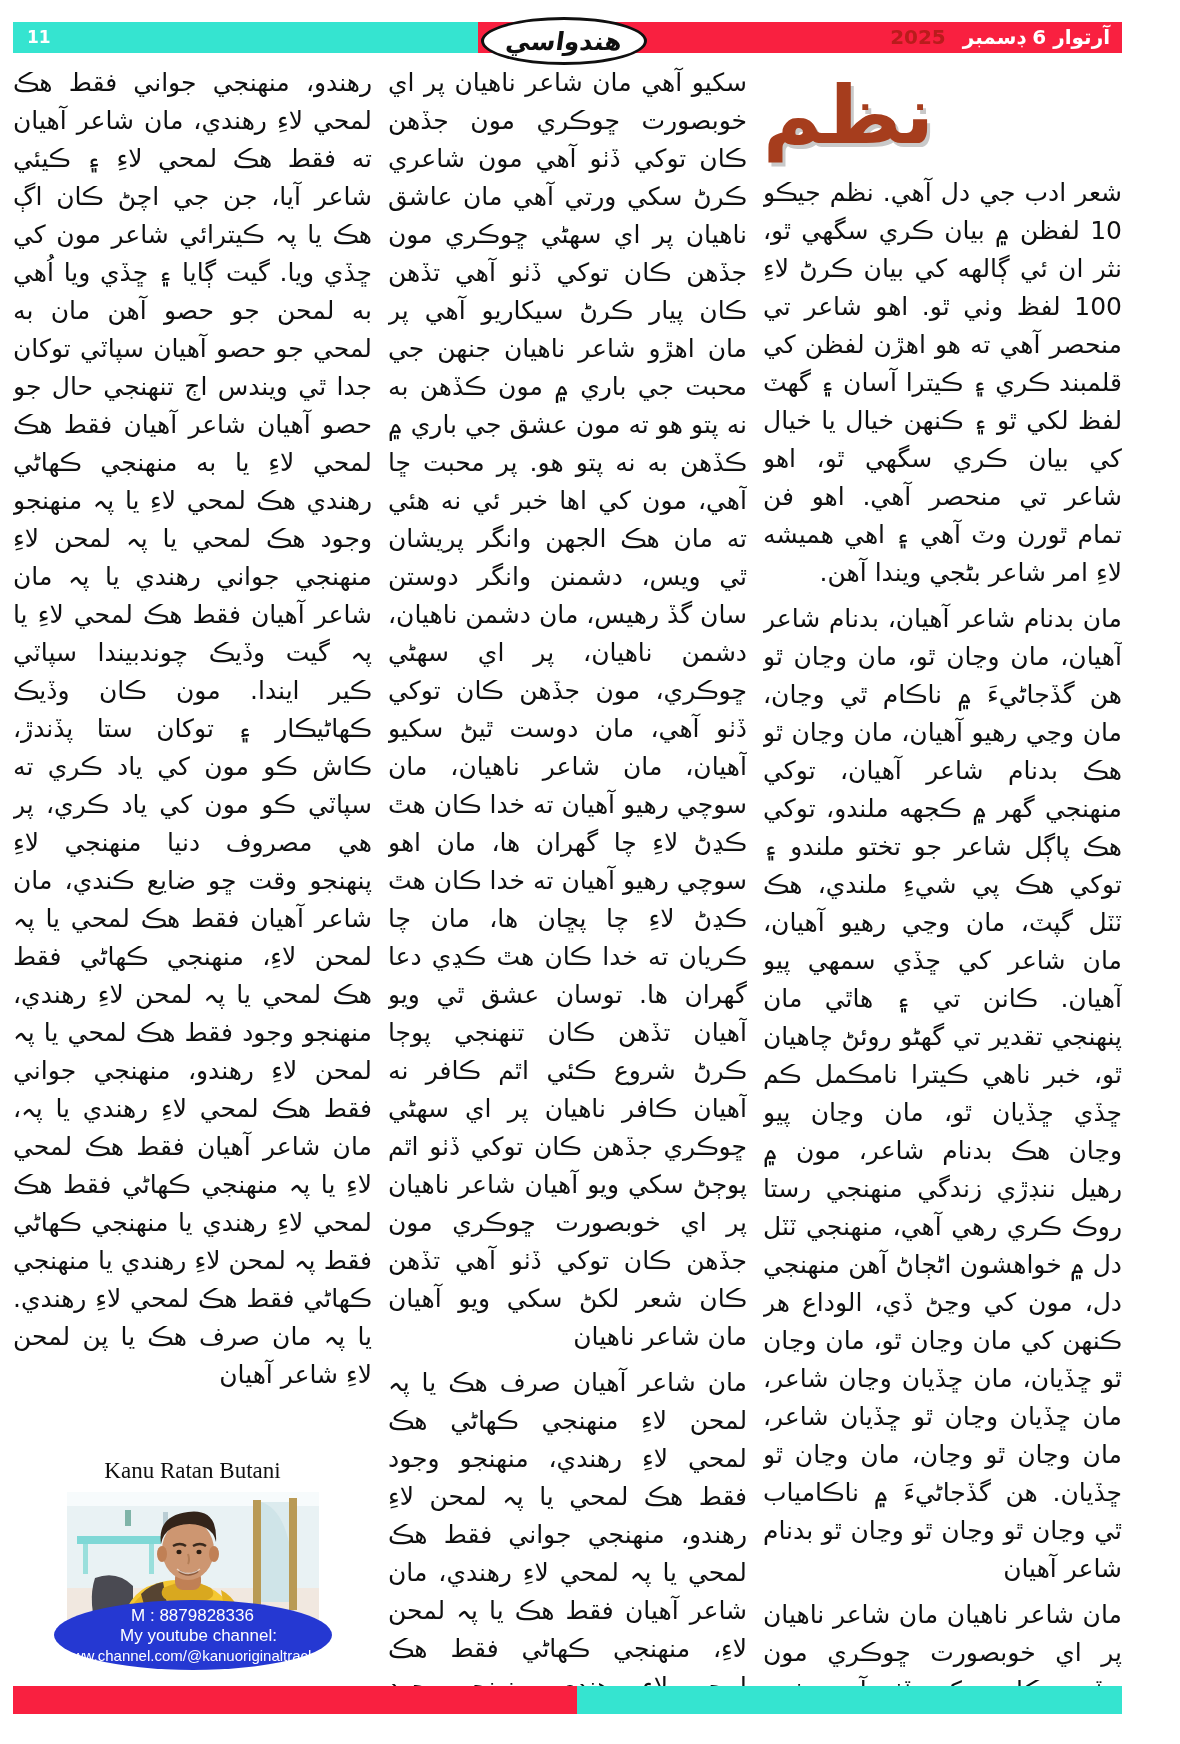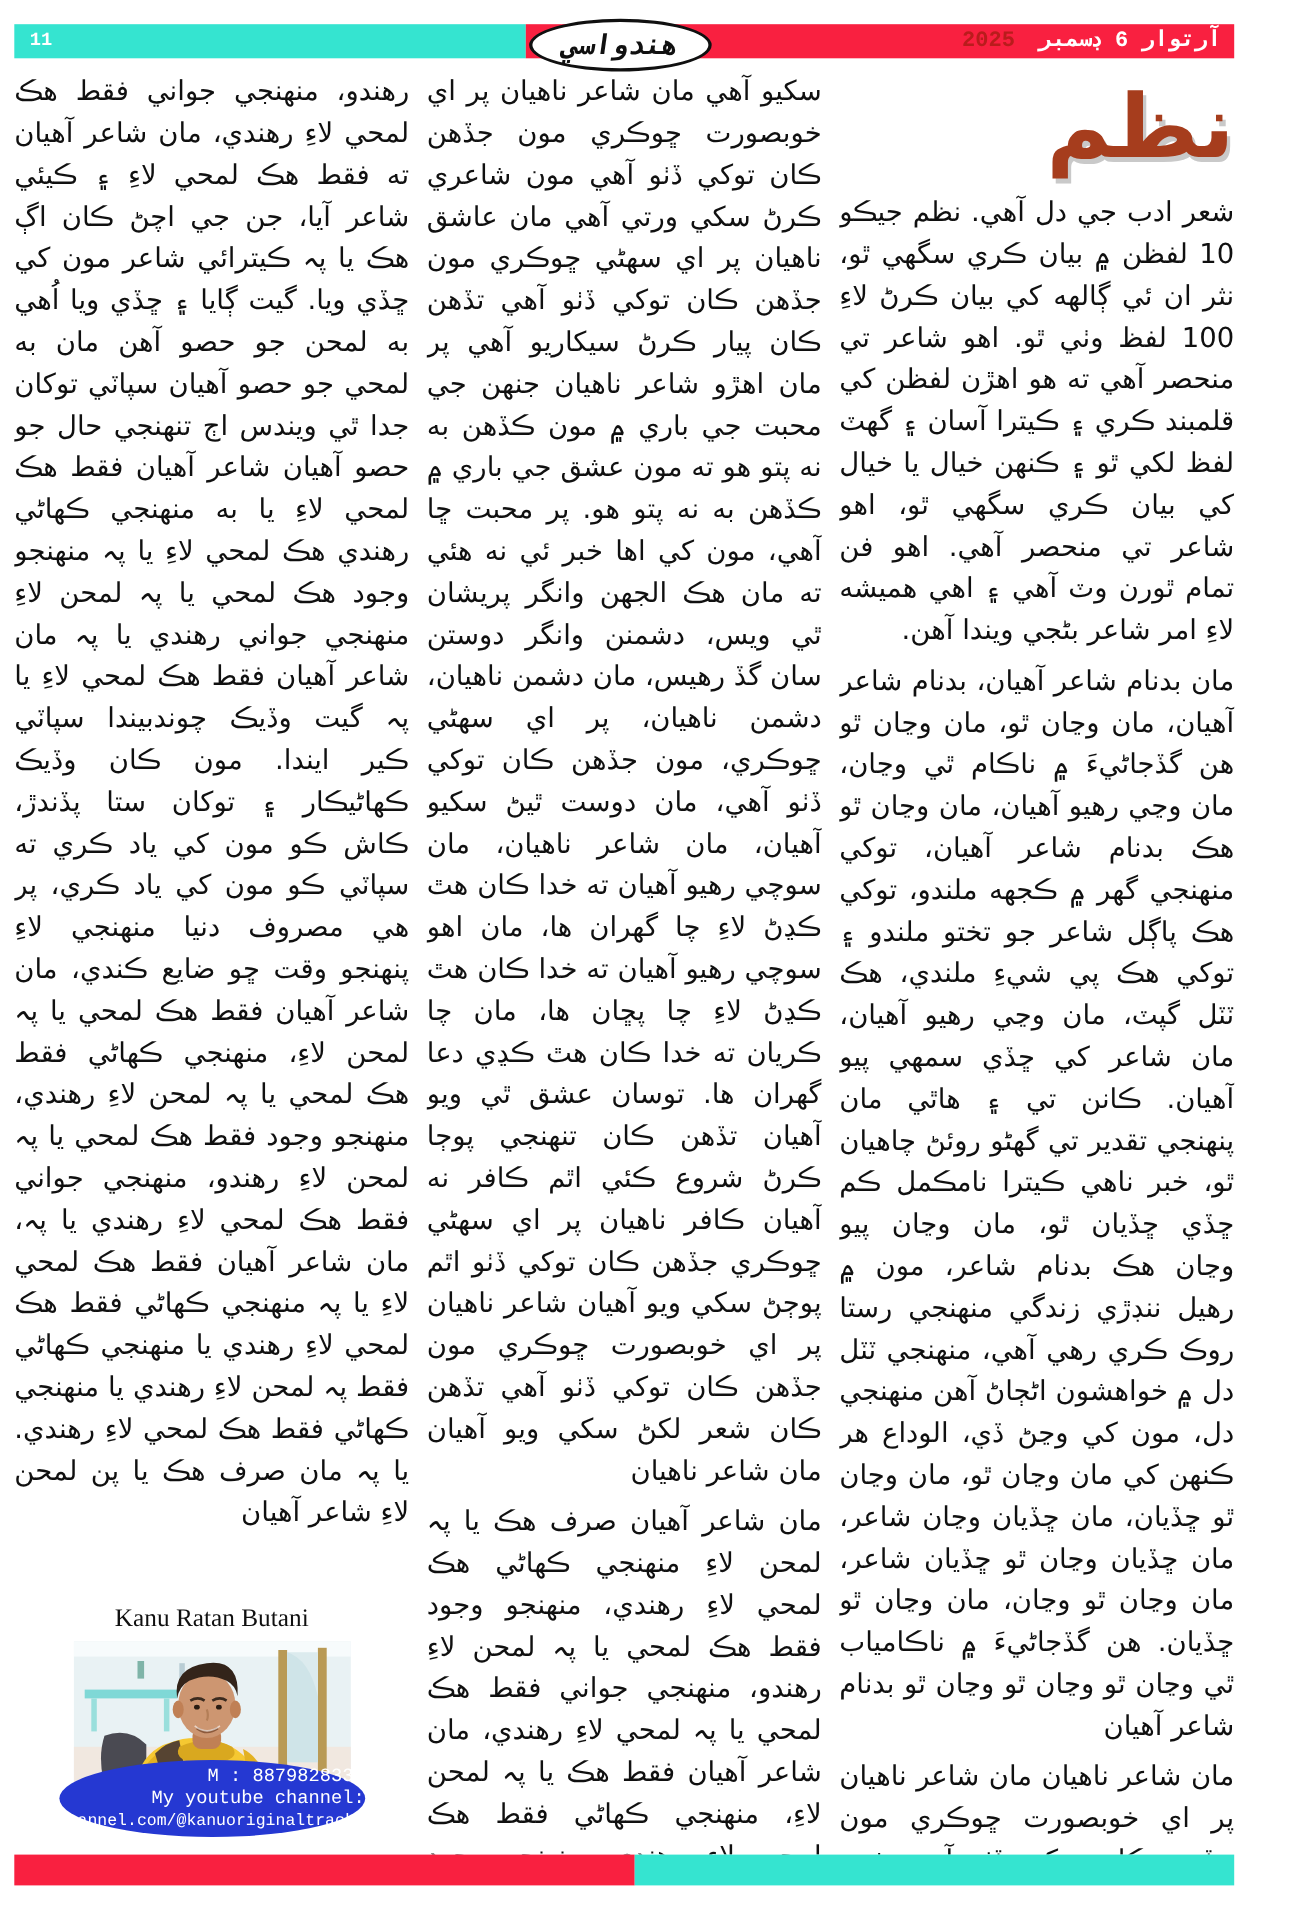--- a/index.html
+++ b/index.html
@@ -1,21 +1,21 @@
 <!DOCTYPE html>
 <html lang="sd"><head>
 <meta charset="utf-8">
 <style>
   html,body{margin:0;padding:0;background:#ffffff;}
   #page{
     position:relative;width:1180px;height:1744px;background:#ffffff;overflow:hidden;
     font-family:"DejaVu Sans",sans-serif;color:#101010;
   }
   
-  .header-bar{position:absolute;left:13px;top:22px;width:1109px;height:31px;font-family:Liberation Mono, monospace;}
+  .header-bar{position:absolute;left:13px;top:22px;width:1109px;height:31px;}
   .hseg{position:absolute;top:0;height:31px;}
   .hseg.teal{left:0;width:465px;background:var(--teal,#35e4d0);}
   .hseg.red{left:465px;width:644px;background:var(--red,#f92040);}
   .page-number{position:absolute;left:14px;top:0;line-height:31px;color:#ffffff;font-weight:bold;font-size:17px;}
   .masthead{
     position:absolute;left:468px;top:-5px;width:160px;height:42px;background:#ffffff;
     border:3px solid #101010;border-radius:50%;display:flex;align-items:center;justify-content:center;z-index:2;
     box-shadow:inset 0 0 0 2px #ffffff;
   }
   .masthead span{font-size:25px;font-weight:bold;transform:skewX(-8deg);direction:rtl;}
@@ -26,31 +26,31 @@
   
   .columns{
     position:absolute;left:13px;top:64px;width:1109px;height:1622px;
     display:flex;direction:rtl;gap:16px;
   }
   .col{flex:1 1 0;overflow:hidden;direction:rtl;}
   .col p{
     margin:0 0 8px 0;font-size:25px;line-height:38px;text-align:justify;direction:rtl;
   }
   .article-title{
-    text-align:right;font-size:80px;line-height:100px;font-weight:bold;margin:2px 0 8px 0;
+    text-align:left;font-size:80px;line-height:100px;font-weight:bold;margin:2px 0 8px 0;
     color:var(--title,#a63d1d);text-shadow:3px 4px 0 #c9c9c9;
   }
   
   .left-text{height:1382px;overflow:hidden;}
   .author-name{text-align:center;font-family:"Liberation Serif",serif;font-weight:normal;font-size:23px;margin-top:12px;direction:ltr;}
   .photo-wrap{width:252px;margin:8px auto 0 auto;position:relative;}
   .contact-oval{
     position:relative;z-index:3;width:278px;height:70px;margin:-40px auto 0 auto;
-    background:var(--oval,#2538d2);border-radius:50%;display:flex;flex-direction:column;align-items:flex-end;justify-content:center;
-    color:#ffffff;font-family:Liberation Mono, monospace;direction:ltr;
+    background:var(--oval,#2538d2);border-radius:50%;display:flex;flex-direction:column;align-items:center;justify-content:center;
+    color:#ffffff;font-family:Liberation Sans, sans-serif;direction:ltr;
   }
   .contact-oval .l1{font-size:17px;line-height:20px;}
   .contact-oval .l2{font-size:17px;line-height:20px;margin-left:12px;}
   .contact-oval .l3{font-size:15px;line-height:19px;}
   
   .footer-bar{position:absolute;left:13px;top:1686px;width:1109px;height:28px;}
   .fseg{position:absolute;top:0;height:28px;}
   .fseg.red{left:0;width:564px;background:var(--red,#f92040);}
   .fseg.teal{left:564px;width:545px;background:var(--teal,#35e4d0);}
 </style>

